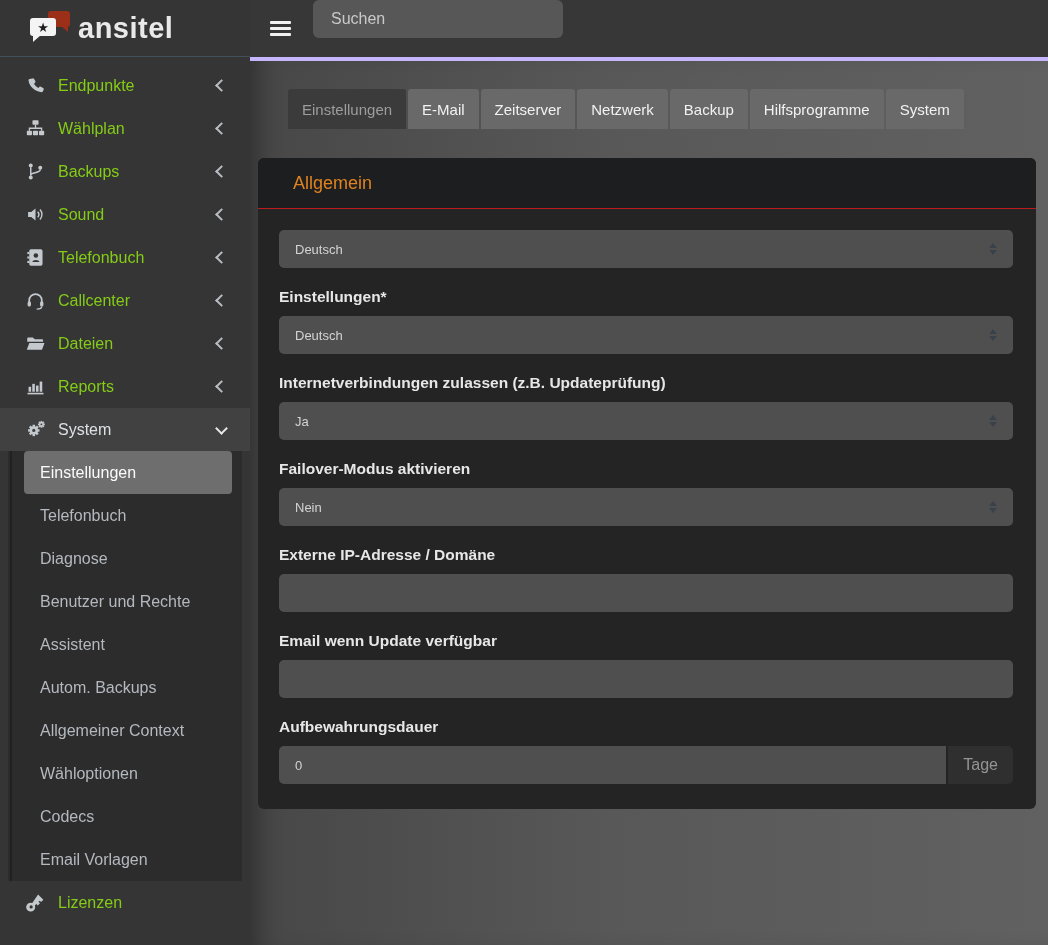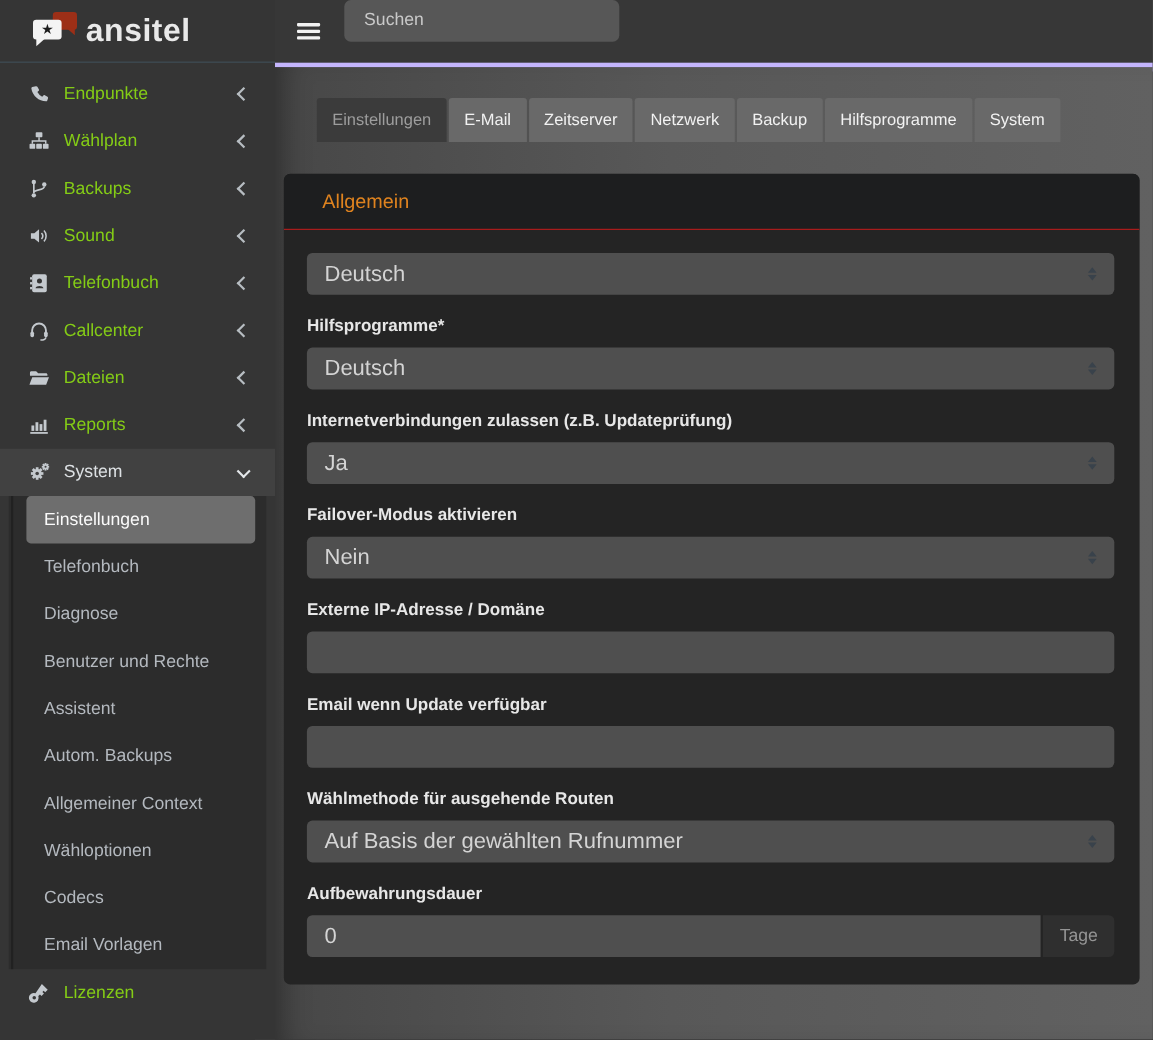--- a/index.html
+++ b/index.html
@@ -40,21 +40,21 @@
   .tabs{display:flex;gap:2px;margin-left:30px;}
   .tab{height:40px;padding:0 14px;display:flex;align-items:center;background:#696969;color:#f2f2f2;font-size:15px;border-radius:3px 3px 0 0;cursor:pointer;white-space:nowrap;}
   .tab.active{background:#3b3b3b;color:#9d9d9d;}
   .panel{margin-top:29px;background:#242424;border-radius:6px;overflow:hidden;}
   .panel-header{height:50px;display:flex;align-items:center;padding-left:35px;background:#1d1e1f;border-bottom:1px solid #b91c1c;}
   .panel-title{color:#df831f;font-size:18px;}
   .panel-body{padding:21px 23px 25px 21px;}
   .field{margin-bottom:19px;}
   .field:last-child{margin-bottom:0;}
   .field-label{color:#e7e7e7;font-weight:700;font-size:15.5px;line-height:20px;margin-bottom:9px;}
-  .control{height:38px;background:#4f4f4f;border-radius:5px;box-sizing:border-box;display:flex;align-items:center;padding:0 16px;color:#d4d4d4;font-size:20px;}
+  .control{height:38px;background:#4f4f4f;border-radius:5px;box-sizing:border-box;display:flex;align-items:center;padding:0 16px;color:#d4d4d4;font-size:13px;}
   .control.select{justify-content:space-between;cursor:pointer;}
   .updown{display:flex;flex-direction:column;align-items:center;}
   .updown i{display:block;width:0;height:0;border-left:4.5px solid transparent;border-right:4.5px solid transparent;}
   .updown .up{border-bottom:5px solid #39424b;margin-bottom:2px;}
   .updown .down{border-top:5px solid #39424b;}
   .input-group{display:flex;align-items:stretch;}
   input.control{width:100%;border:none;outline:none;font-family:inherit;}
   input.has-addon{border-radius:5px 0 0 5px;}
   .addon{background:#2f2f2f;color:#949494;display:flex;align-items:center;padding:0 15px;border-radius:0 5px 5px 0;font-size:16px;margin-left:2px;}
 </style>
@@ -250,21 +250,21 @@
           <div class="field">
             <div class="control select">
               <span class="select-value">Deutsch</span>
               <span class="updown">
                 <i class="up"></i>
                 <i class="down"></i>
               </span>
             </div>
           </div>
           <div class="field">
-            <div class="field-label">Hilfsprogramme*</div>
+            <div class="field-label">Einstellungen*</div>
             <div class="control select">
               <span class="select-value">Deutsch</span>
               <span class="updown">
                 <i class="up"></i>
                 <i class="down"></i>
               </span>
             </div>
           </div>
           <div class="field">
             <div class="field-label">Internetverbindungen zulassen (z.B. Updateprüfung)</div>
@@ -292,30 +292,20 @@
               <input type="text" class="control text-input" value="" style="">
             </div>
           </div>
           <div class="field">
             <div class="field-label">Email wenn Update verfügbar</div>
             <div class="input-group">
               <input type="text" class="control text-input" value="" style="">
             </div>
           </div>
           <div class="field">
-            <div class="field-label">Wählmethode für ausgehende Routen</div>
-            <div class="control select">
-              <span class="select-value">Auf Basis der gewählten Rufnummer</span>
-              <span class="updown">
-                <i class="up"></i>
-                <i class="down"></i>
-              </span>
-            </div>
-          </div>
-          <div class="field">
             <div class="field-label">Aufbewahrungsdauer</div>
             <div class="input-group">
               <input type="text" class="control text-input has-addon" value="0" style="">
               <span class="addon">Tage</span>
             </div>
           </div>
         </div>
     </section>
   </main>
 

